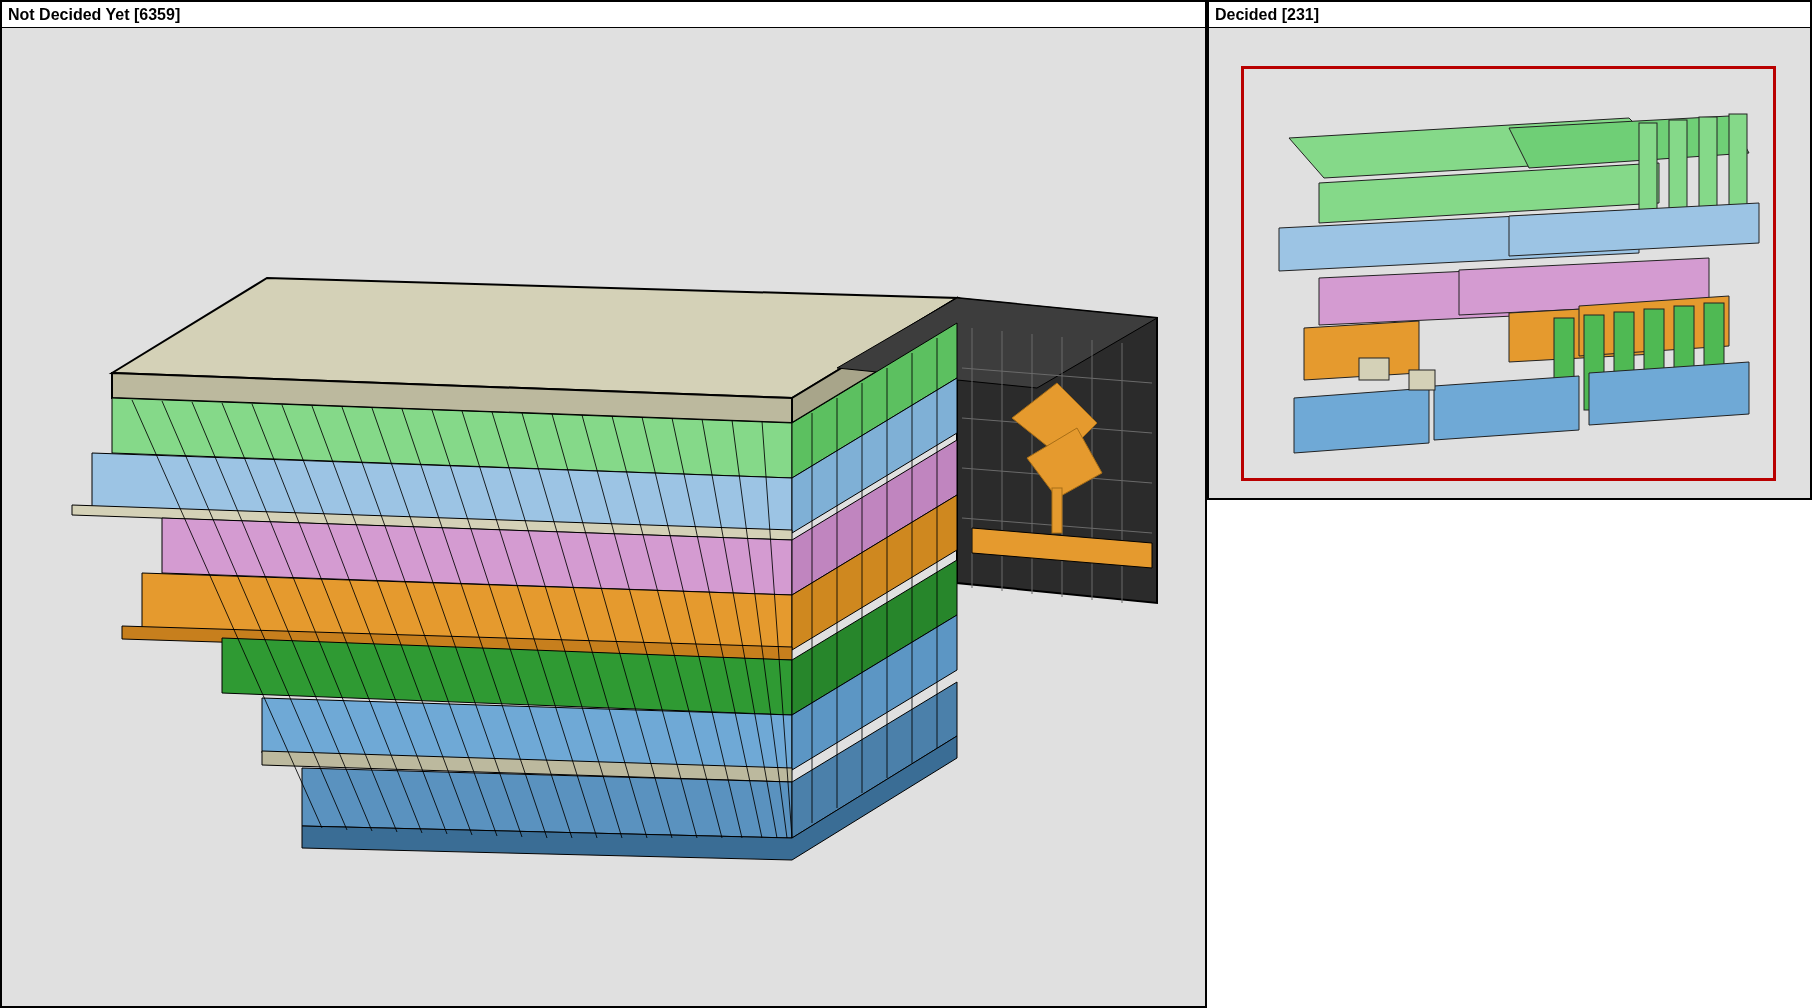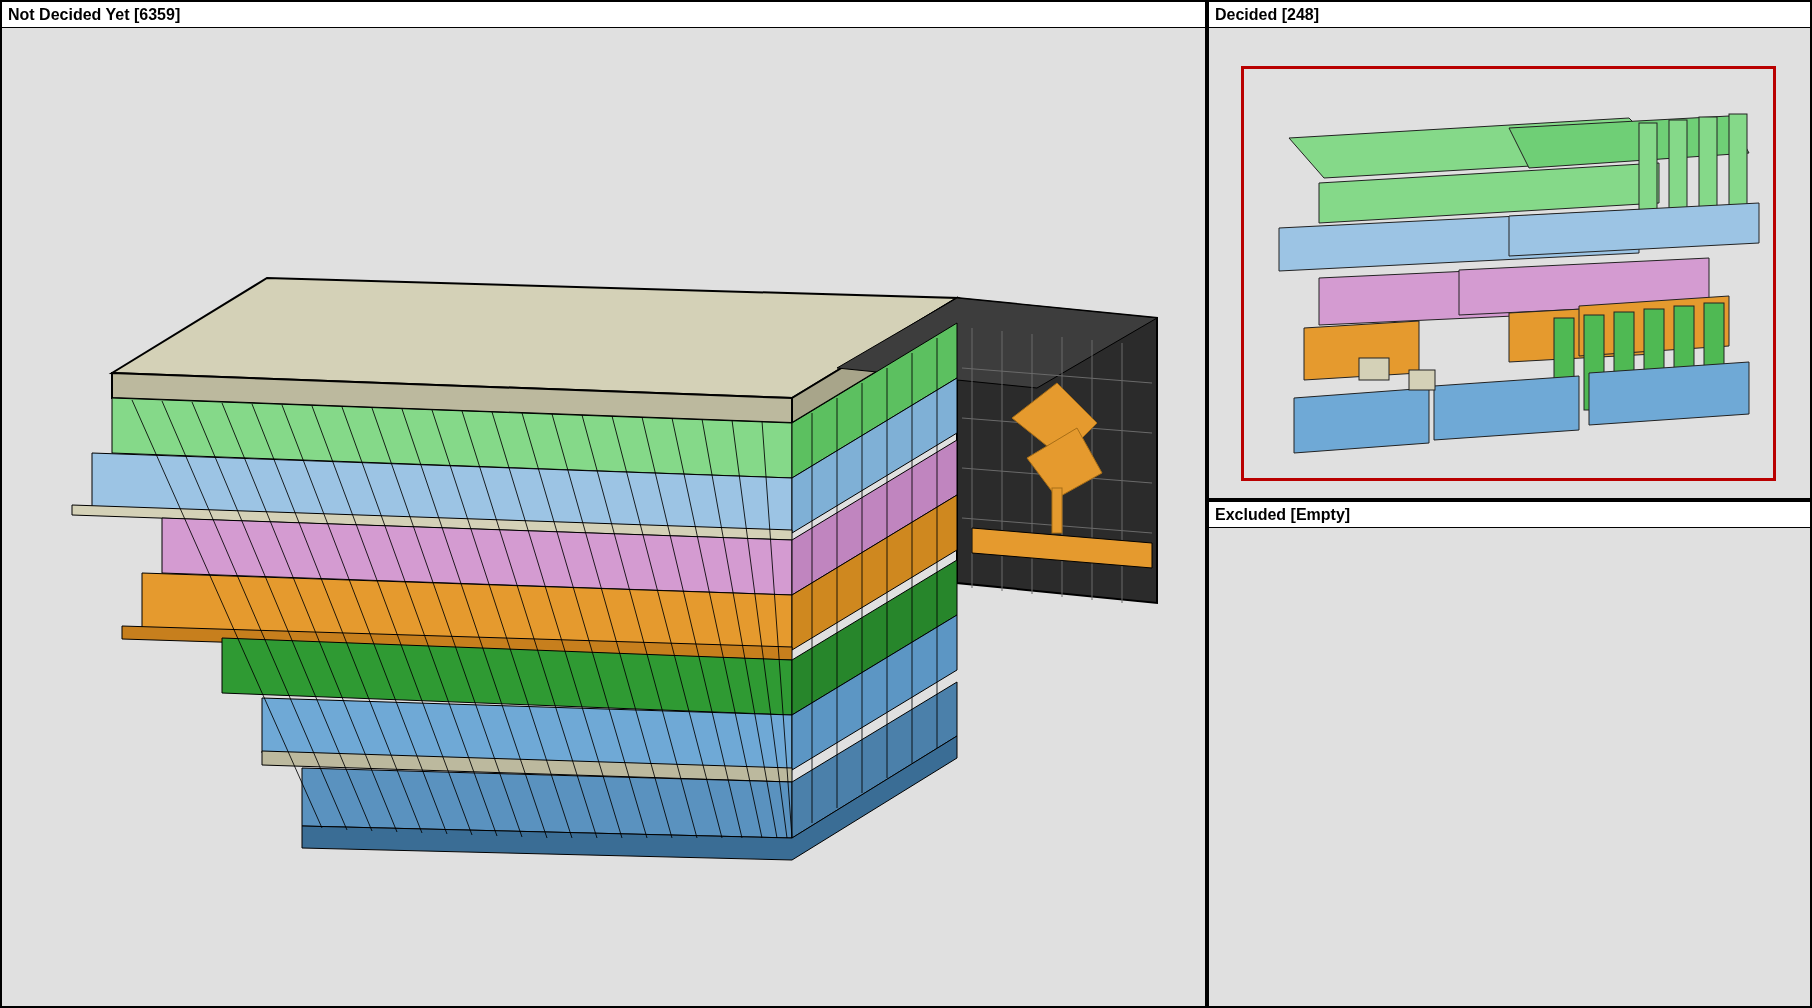--- a/index.html
+++ b/index.html
@@ -158,21 +158,21 @@
           <line x1="910" y1="325" x2="910" y2="735"></line>
           <line x1="935" y1="310" x2="935" y2="720"></line>
         </g>
       </svg>
     </div>
   </div>
 
   <div class="pane pane-included">
     <div class="title-bar">
       <span>Decided</span>
-      <span> [<span>248</span>]</span>
+      <span> [<span>231</span>]</span>
     </div>
     <div class="viewport">
       <div class="sel-outline" style="left:32px; top:38px; width:535px; height:415px;"></div>
       <svg width="601" height="470" viewBox="0 0 601 470">
 
         <g stroke="#222" stroke-width="1">
 
           <polygon points="80,110 420,90 460,130 115,150" fill="#85d989"></polygon>
           <polygon points="110,155 450,135 450,175 110,195" fill="#85d989"></polygon>
           <polygon points="300,100 520,88 540,125 320,140" fill="#6fcf76"></polygon>
@@ -203,21 +203,14 @@
           <polygon points="225,358 370,348 370,402 225,412" fill="#6fa9d6"></polygon>
           <polygon points="380,345 540,334 540,386 380,397" fill="#6fa9d6"></polygon>
 
           <rect x="150" y="330" width="30" height="22" fill="#d4d1b7"></rect>
           <rect x="200" y="342" width="26" height="20" fill="#d4d1b7"></rect>
         </g>
       </svg>
     </div>
   </div>
 
-  <div class="pane pane-excluded">
-    <div class="title-bar">
-      <span>Excluded</span>
-      <span> [<span>Empty</span>]</span>
-    </div>
-    <div class="viewport"></div>
-  </div>
 
 </div>
 
 </body></html>

